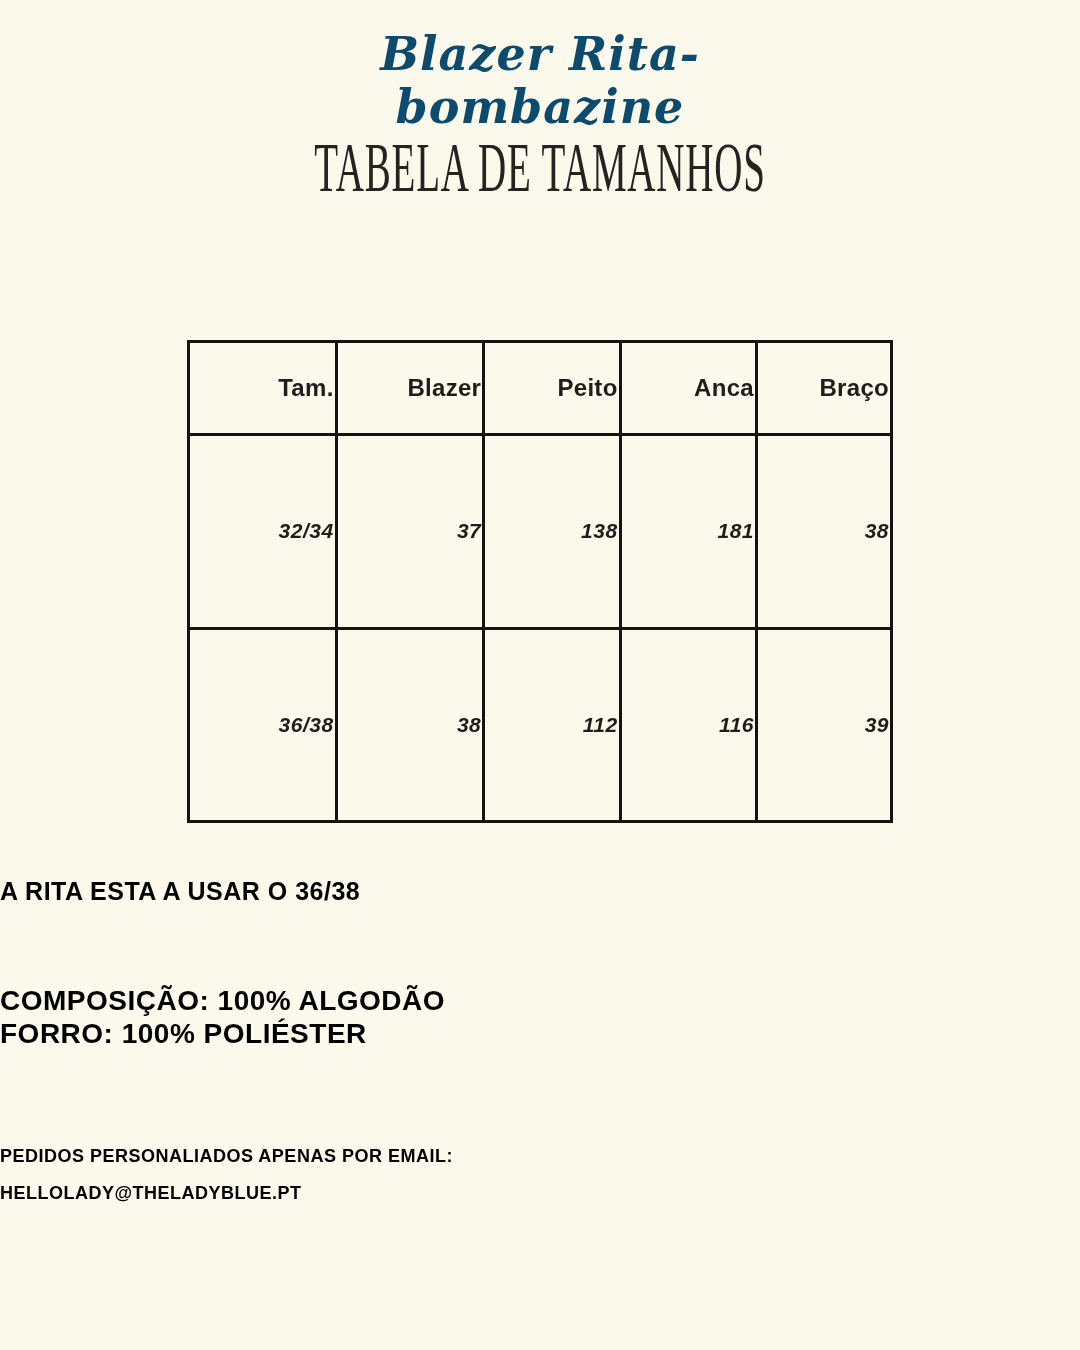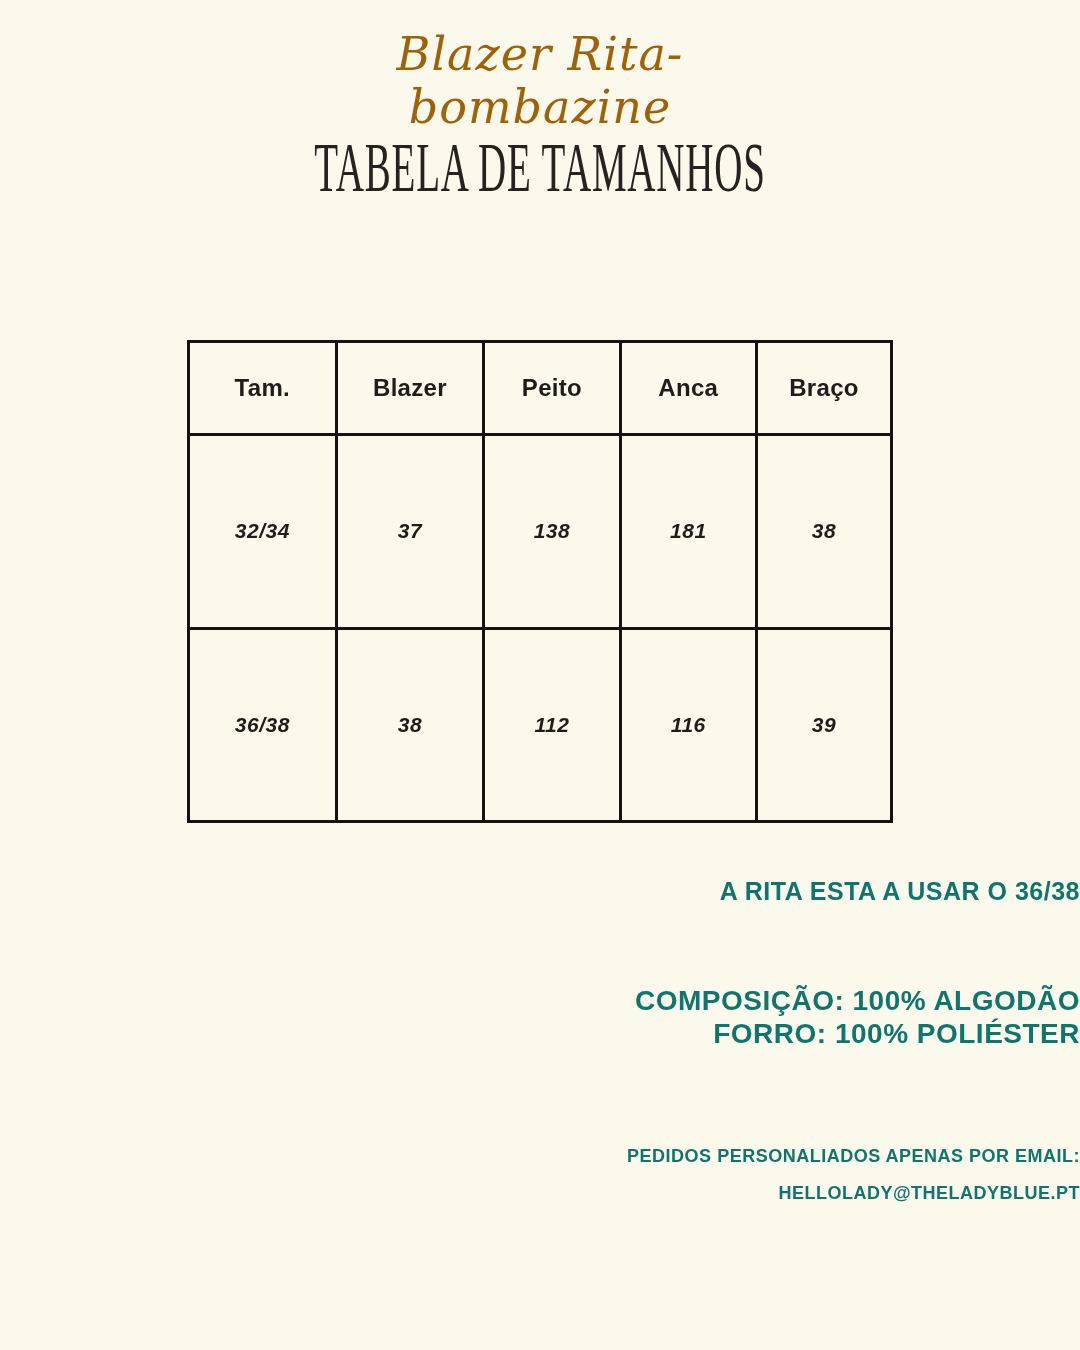--- a/index.html
+++ b/index.html
@@ -22,22 +22,23 @@
   .script-title {
     position: absolute;
     top: 28px;
     left: 0;
     width: 100%;
     text-align: center;
     font-family: "DejaVu Serif", serif;
     font-style: italic;
     font-size: 46px;
     line-height: 53px;
-    color: #a16207;
+    color: #0c4a6e;
     letter-spacing: 1px;
+    font-weight: bold;
   }
   .serif-subtitle {
     position: absolute;
     top: 138px;
     left: 0;
     width: 100%;
     text-align: center;
     font-family: "Liberation Serif", serif;
     font-weight: normal;
     font-size: 50px;
@@ -59,21 +60,21 @@
   table.size-table {
     width: 100%;
     height: 100%;
     border-collapse: collapse;
     table-layout: fixed;
     background: transparent;
   }
   table.size-table th,
   table.size-table td {
     border: 3px solid #141311;
-    text-align: center;
+    text-align: right;
     vertical-align: middle;
     font-weight: bold;
     color: #1e1d1a;
   }
   table.size-table th {
     font-size: 24px;
     height: 88px;
     letter-spacing: 0.3px;
   }
   table.size-table td {
@@ -85,23 +86,23 @@
   col.c1 { width: 21.0%; }
   col.c2 { width: 19.4%; }
   col.c3 { width: 19.4%; }
   col.c4 { width: 19.2%; }
 
   
   .note {
     position: absolute;
     left: 0;
     width: 100%;
-    text-align: right;
+    text-align: left;
     font-weight: bold;
-    color: #0f766e;
+    color: #000000;
     letter-spacing: 0.5px;
   }
   .note-model {
     top: 877px;
     font-size: 25px;
   }
   .note-comp {
     top: 984px;
     font-size: 28px;
     line-height: 33px;

